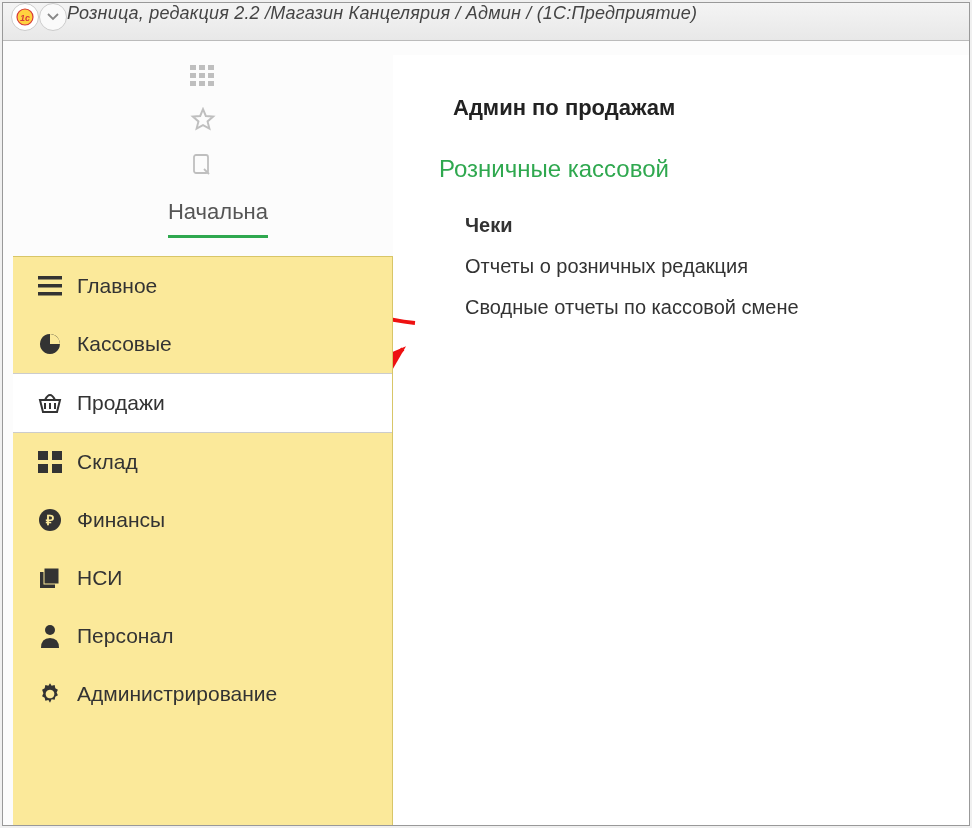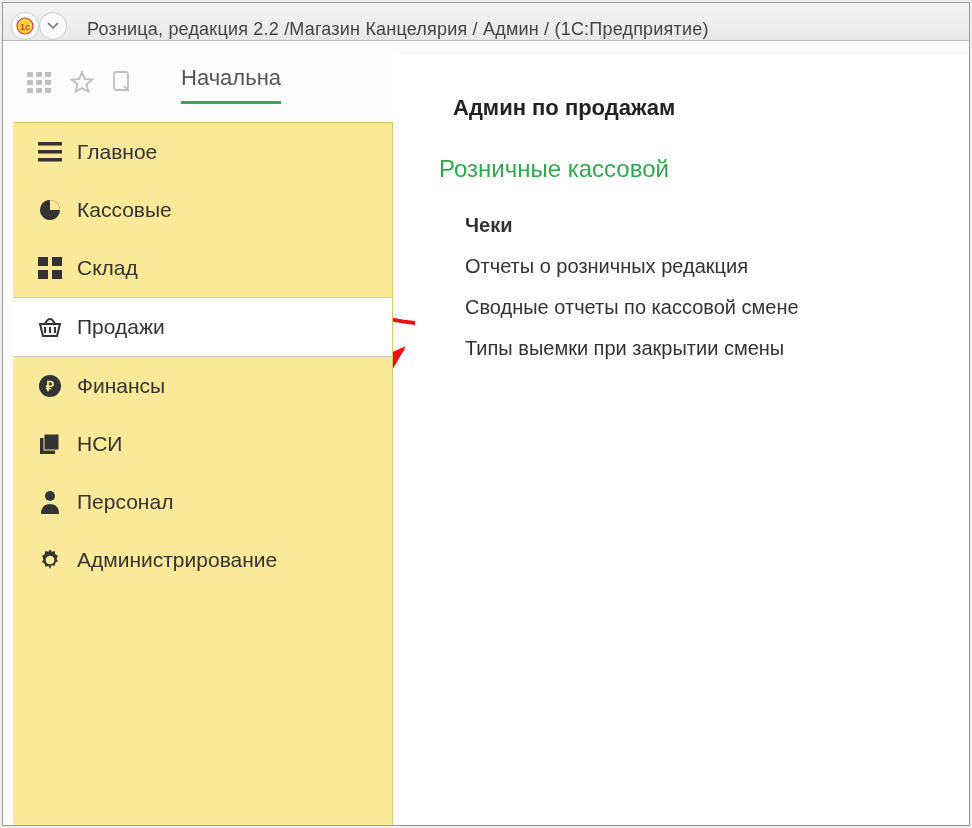--- a/index.html
+++ b/index.html
@@ -15,57 +15,58 @@
     height: 824px;
     margin: 2px;
     background: #fff;
     border: 1px solid #999;
   }
   .titlebar {
     height: 38px;
     background: linear-gradient(#f4f4f4, #e8e8e8);
     border-bottom: 1px solid #bbb;
     display: flex;
-    align-items: flex-end;
+    align-items: flex-start;
     padding: 0 8px;
+    font-style: italic;
   }
   .tb-btn {
     width: 28px;
     height: 28px;
     border-radius: 14px;
     background: #fafafa;
     border: 1px solid #ccc;
     display: flex;
     align-items: center;
     justify-content: center;
   }
   .tb-btn.logo { background: #fff; }
   .title-text {
     font-size: 18px;
     color: #444;
-    margin-left: 20px;
     letter-spacing: 0.2px;
   }
   .body {
     display: flex;
     height: calc(100% - 38px);
     padding-top: 14px;
     padding-left: 10px;
     background: #fcfcfc;
   }
   .sidebar-col {
     width: 380px;
     display: flex;
     flex-direction: column;
   }
   .toolbar {
     display: flex;
     align-items: center;
     gap: 16px;
     padding: 10px 14px 18px 14px;
+    flex-direction: column;
   }
   .toolbar .icon { color: #9e9e9e; }
   .start-tab {
     font-size: 22px;
     color: #555;
     margin-left: 30px;
     padding-bottom: 10px;
     border-bottom: 3px solid #2fa84f;
   }
   .sidebar {
@@ -197,45 +198,45 @@
           </div>
           <div class="sb-item">
             <span class="sb-icon">
               <svg width="24" height="24" viewBox="0 0 24 24">
                 <path d="M12 2 A10 10 0 1 1 11.9 2 z" fill="#333"></path>
                 <path d="M12 12 L12 2 A10 10 0 0 1 22 12 z" fill="#fbe99a"></path>
               </svg>
             </span>
             <span>Кассовые</span>
           </div>
+          <div class="sb-item selected">
+            <span class="sb-icon">
+              <svg width="26" height="22" viewBox="0 0 26 22">
+                <path d="M3 8 h20 l-3 12 h-14 z" fill="none" stroke="#333" stroke-width="2"></path>
+                <path d="M8 8 q5 -10 10 0" fill="none" stroke="#333" stroke-width="2"></path>
+                <line x1="8" y1="11" x2="8" y2="17" stroke="#333" stroke-width="2"></line>
+                <line x1="13" y1="11" x2="13" y2="17" stroke="#333" stroke-width="2"></line>
+                <line x1="18" y1="11" x2="18" y2="17" stroke="#333" stroke-width="2"></line>
+              </svg>
+            </span>
+            <span>Продажи</span>
+          </div>
           <div class="sb-item">
             <span class="sb-icon">
               <svg width="24" height="22" viewBox="0 0 24 22">
                 <g fill="#333">
                   <rect x="0" y="0" width="10" height="9"></rect>
                   <rect x="14" y="0" width="10" height="9"></rect>
                   <rect x="0" y="13" width="10" height="9"></rect>
                   <rect x="14" y="13" width="10" height="9"></rect>
                 </g>
               </svg>
             </span>
             <span>Склад</span>
           </div>
-          <div class="sb-item selected">
-            <span class="sb-icon">
-              <svg width="26" height="22" viewBox="0 0 26 22">
-                <path d="M3 8 h20 l-3 12 h-14 z" fill="none" stroke="#333" stroke-width="2"></path>
-                <path d="M8 8 q5 -10 10 0" fill="none" stroke="#333" stroke-width="2"></path>
-                <line x1="8" y1="11" x2="8" y2="17" stroke="#333" stroke-width="2"></line>
-                <line x1="13" y1="11" x2="13" y2="17" stroke="#333" stroke-width="2"></line>
-                <line x1="18" y1="11" x2="18" y2="17" stroke="#333" stroke-width="2"></line>
-              </svg>
-            </span>
-            <span>Продажи</span>
-          </div>
           <div class="sb-item">
             <span class="sb-icon">
               <svg width="24" height="24" viewBox="0 0 24 24">
                 <circle cx="12" cy="12" r="11" fill="#333"></circle>
                 <text x="12" y="17" font-size="14" text-anchor="middle" fill="#fbe99a" font-weight="bold">₽</text>
               </svg>
             </span>
             <span>Финансы</span>
           </div>
           <div class="sb-item">
@@ -268,21 +269,20 @@
 
     </div>
 
     <div class="content">
       <h2>Админ по продажам</h2>
       <div class="section-header">Розничные кассовой</div>
       <div id="menu-items">
           <div class="menu-item bold">Чеки</div>
           <div class="menu-item">Отчеты о розничных редакция</div>
           <div class="menu-item">Сводные отчеты по кассовой смене</div>
-          <div class="menu-item">Типы выемки при закрытии смены</div>
         </div>
 
       <svg class="arrow" style="left:-158px; top:190px;" width="200" height="90">
         <defs>
             <marker id="ah1" markerWidth="10" markerHeight="10" refX="8" refY="3" orient="auto">
               <path d="M0,0 L9,3 L0,6 z" fill="#e11"></path>
             </marker>
           </defs>
         <path d="M180 78 Q 100 70 18 8" stroke="#e11" stroke-width="4" fill="none" marker-end="url(#ah1)"></path>
       </svg>

